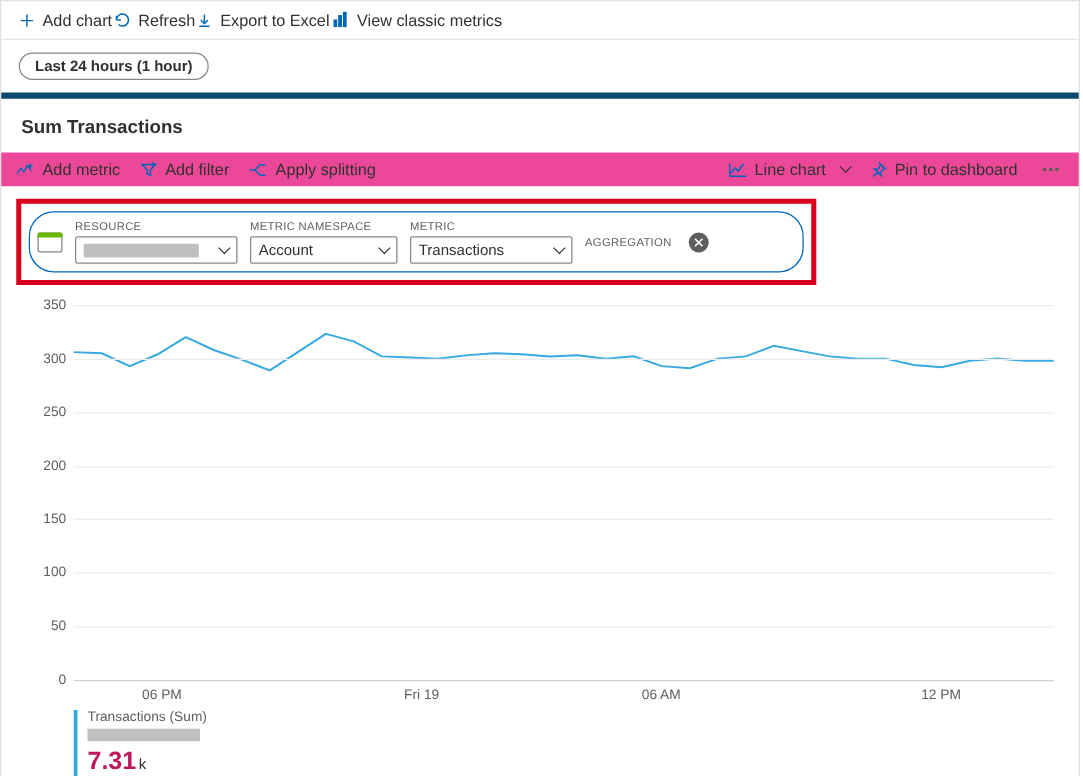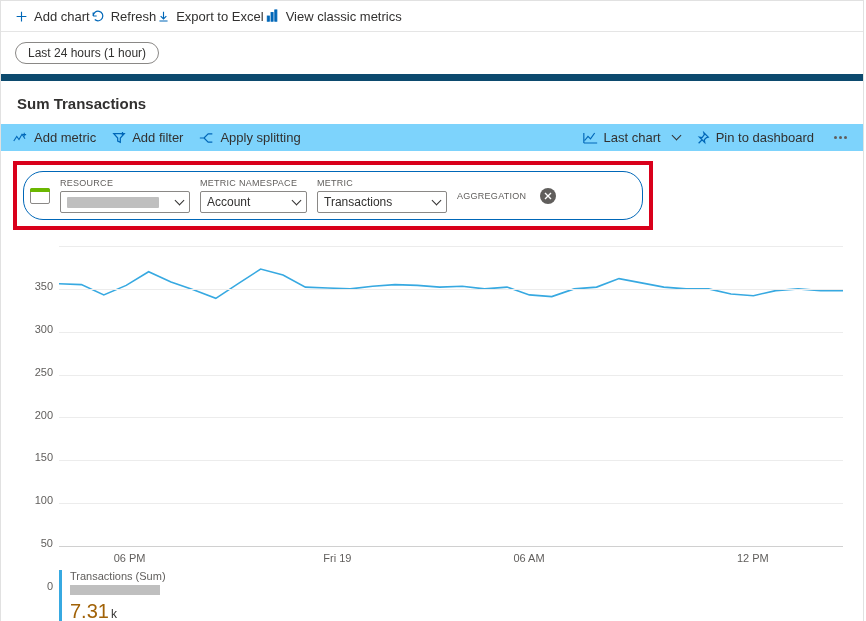--- a/index.html
+++ b/index.html
@@ -33,21 +33,22 @@
     color: #323130;
     line-height: 1;
   }
   .tbtn .icon { color: #0067b8; }
   .icon { display: inline-flex; align-items: center; justify-content: center; }
   .icon svg { stroke: currentColor; }
 
   
   .time-row {
     padding: 10px 14px;
-    border-bottom: 7px solid #0c4a6e;
+    border-bottom: 5px solid #0c4a6e;
+    font-weight: bold;
   }
   .pill {
     display: inline-flex;
     align-items: center;
     border: 1px solid #8a8886;
     border-radius: 14px;
     padding: 3px 12px;
     font-size: 12px;
     cursor: pointer;
   }
@@ -56,21 +57,21 @@
   .chart-title {
     padding: 14px 16px 12px;
     font-size: 15px;
     font-weight: 600;
   }
 
   
   .metric-toolbar {
     display: flex;
     align-items: center;
-    background: #7dd3fc;
+    background: #ec4899;
     padding: 6px 12px;
     font-size: 13px;
     gap: 16px;
   }
   .metric-toolbar .spacer { flex: 1; }
   .metric-toolbar .tbtn svg { }
   .more-dots {
     display: inline-flex;
     gap: 2px;
     padding: 6px 4px;
@@ -151,21 +152,21 @@
     margin-left: 6px;
     margin-top: -3px;
   }
   .sel-dropdown .redacted {
     display:inline-block;
     background:#bfbfbf;
     height: 11px;
     border-radius:1px;
   }
   .w1 { width: 130px; }
-  .w2 { width: 107px; }
+  .w2 { width: 118px; }
   .w3 { width: 130px; }
   .w4 { width: 130px; }
   .close-circ {
     width: 16px; height: 16px; border-radius: 50%;
     background: #605e5c;
     display:inline-flex; align-items:center; justify-content:center;
     cursor:pointer;
     flex: 0 0 auto;
     margin-left: 4px;
   }
@@ -182,21 +183,20 @@
     margin-left: 8px;
   }
   .y-tick {
     position: absolute;
     left: 0;
     font-size: 11px;
     color: #605e5c;
     transform: translateY(-50%);
     width: 30px;
     text-align: right;
-    margin-top: 40px;
   }
   .grid-line {
     position: absolute;
     left: 36px;
     right: 0;
     border-top: 1px solid #ececec;
   }
   .x-tick {
     position: absolute;
     bottom: -18px;
@@ -232,21 +232,21 @@
     display:inline-block;
     background:#bfbfbf;
     height: 10px;
     width: 90px;
     margin-top: 3px;
   }
   .legend-value {
     display: flex; align-items: baseline; gap: 2px;
     margin-top: 2px;
   }
-  .legend-value .big { font-size: 20px; font-weight: 400; color:#a16207; }
+  .legend-value .big { font-size: 20px; font-weight: 700; color:#be185d; }
   .legend-value .unit { font-size: 12px; color:#323130; }
 </style>
 </head>
 <body>
 
 <div class="root">
 
   <div class="top-toolbar">
     <div class="tbtn">
       <span class="icon">
@@ -319,21 +319,21 @@
       </span>
       <span>Apply splitting</span>
     </div>
     <div class="spacer"></div>
     <div class="tbtn chev-down">
       <span class="icon">
         <svg width="15" height="14" viewBox="0 0 18 16" fill="none" stroke="#0067b8" stroke-width="1.4">
             <path d="M1 14V2M1 14h16M2 11l4-5 3 3 5-7"></path>
           </svg>
       </span>
-      <span>Last chart</span>
+      <span>Line chart</span>
     </div>
     <div class="tbtn">
       <span class="icon">
         <svg width="14" height="14" viewBox="0 0 16 16" fill="none" stroke="#0067b8" stroke-width="1.4">
             <path d="M9 2l5 5-2 .5L9.5 10l.5 3-3-3L3 14l4-4-3-3 3 .5L9.5 4z"></path>
           </svg>
       </span>
       <span>Pin to dashboard</span>
     </div>
     <div class="more-dots">

